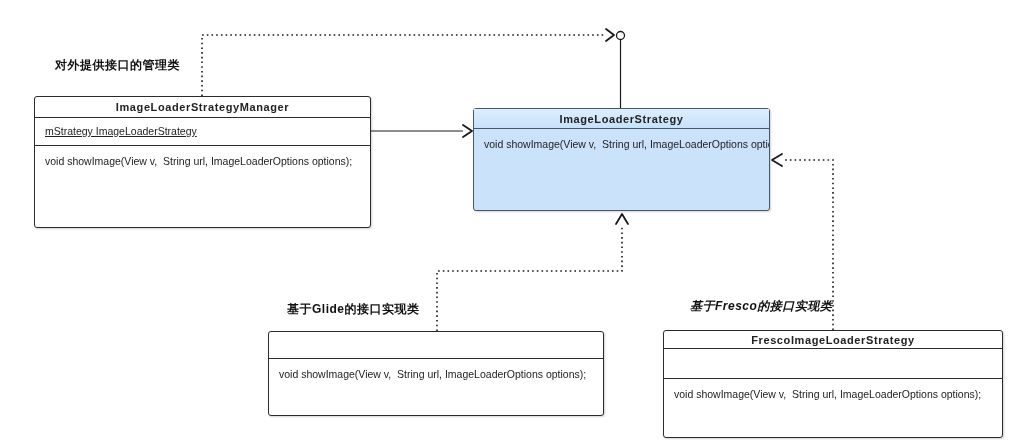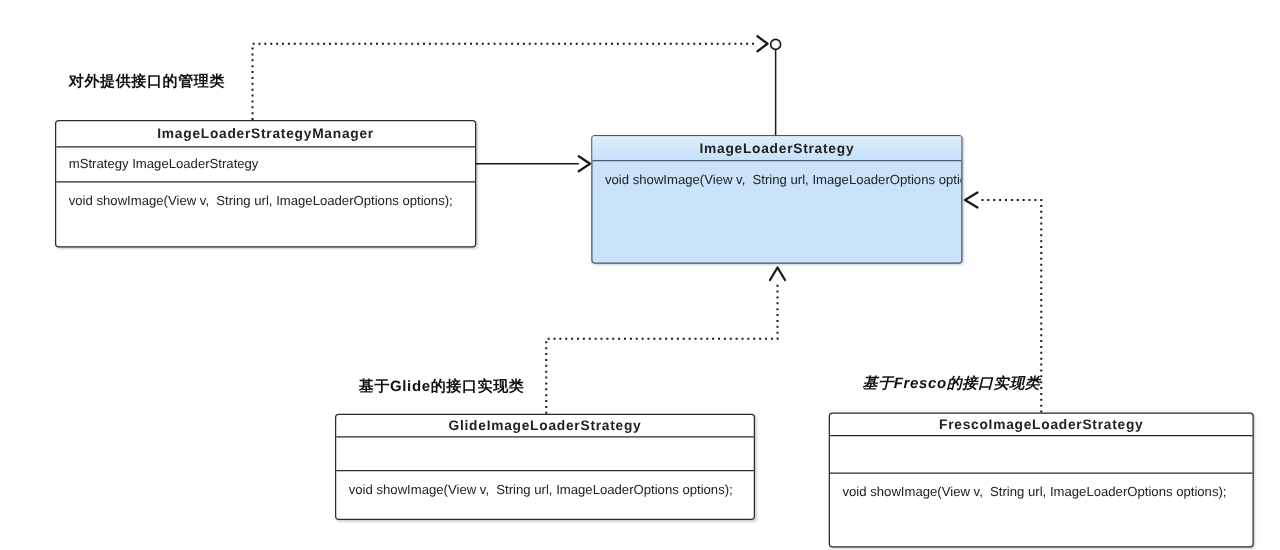--- a/index.html
+++ b/index.html
@@ -60,38 +60,39 @@
     background:linear-gradient(to bottom,#ddeefd,#c7e1fa);
   }
   .uml-field{
     flex:0 0 auto;
     box-sizing:border-box;
     font-size:10.5px;
     padding:7px 10px 0 10px;
     border-bottom:1.2px solid var(--class-border);
     white-space:pre;
     overflow:hidden;
+    text-decoration:underline;
   }
   .uml-method{
     flex:1 1 auto;
     box-sizing:border-box;
     font-size:10.5px;
     padding:9px 10px 0 10px;
     white-space:pre;
     overflow:hidden;
   }
   .note{
     position:absolute;
     font-size:12px;font-weight:bold;
     letter-spacing:0.5px;
     color:#111;
     white-space:nowrap;
   }
   
-  #cls-manager{left:44px;top:96px;width:337px;height:102px;}
+  #cls-manager{left:34px;top:96px;width:337px;height:132px;}
   #cls-manager .uml-title{height:21px;}
   #cls-manager .uml-field{height:28px;}
   #cls-strategy{left:473px;top:108px;width:297px;height:103px;text-align:right;}
   #cls-strategy .uml-title{height:20px;}
   #cls-glide{left:268px;top:331px;width:336px;height:85px;}
   #cls-glide .uml-title{height:18px;}
   #cls-glide .uml-field{height:27px;}
   #cls-fresco{left:663px;top:330px;width:340px;height:108px;}
   #cls-fresco .uml-title{height:18px;}
   #cls-fresco .uml-field{height:30px;}
@@ -130,21 +131,20 @@
     <div class="uml-field">mStrategy ImageLoaderStrategy</div>
     <div class="uml-method">void showImage(View v,  String url, ImageLoaderOptions options);</div>
   </div>
 
   <div class="uml-class interface" id="cls-strategy">
     <div class="uml-title">ImageLoaderStrategy</div>
     <div class="uml-method">void showImage(View v,  String url, ImageLoaderOptions options);</div>
   </div>
 
   <div class="uml-class" id="cls-glide">
-    <div class="uml-title">GlideImageLoaderStrategy</div>
     <div class="uml-field"></div>
     <div class="uml-method">void showImage(View v,  String url, ImageLoaderOptions options);</div>
   </div>
 
   <div class="uml-class" id="cls-fresco">
     <div class="uml-title">FrescoImageLoaderStrategy</div>
     <div class="uml-field"></div>
     <div class="uml-method">void showImage(View v,  String url, ImageLoaderOptions options);</div>
   </div>
 

